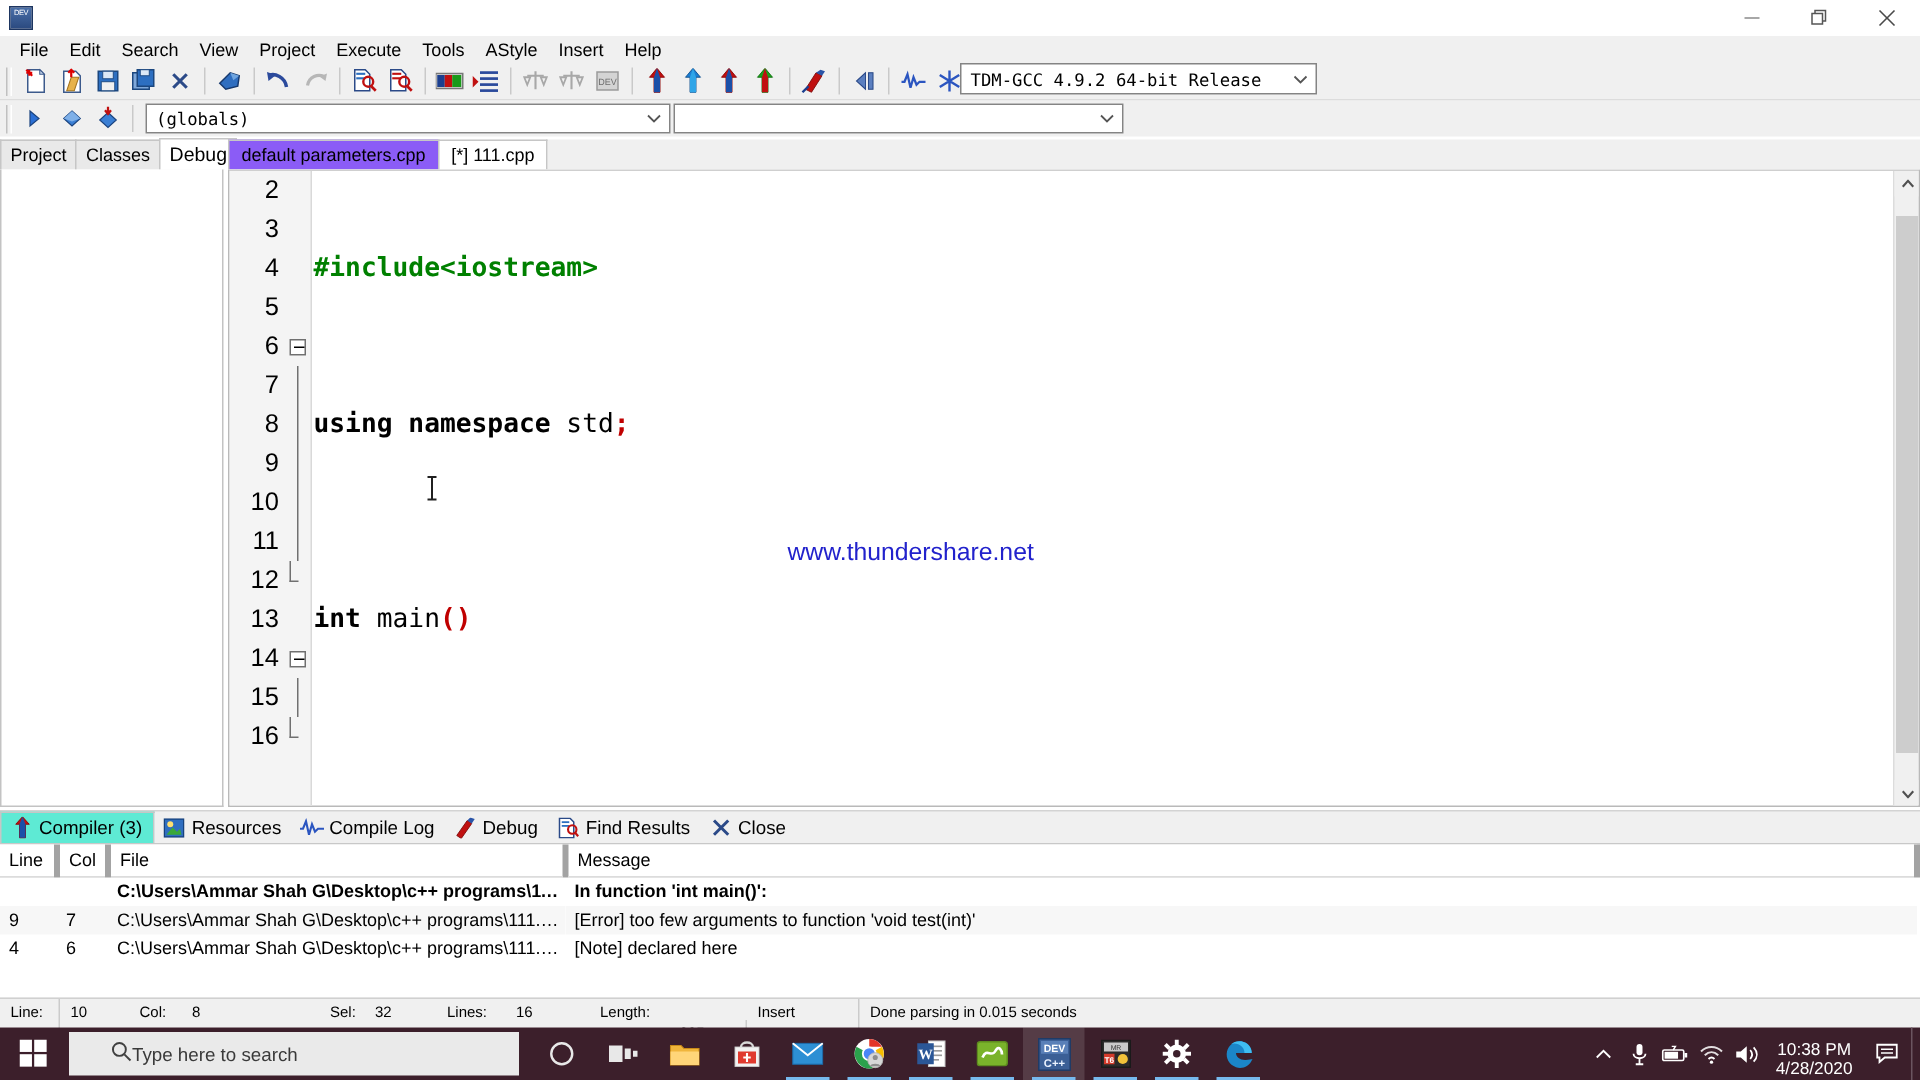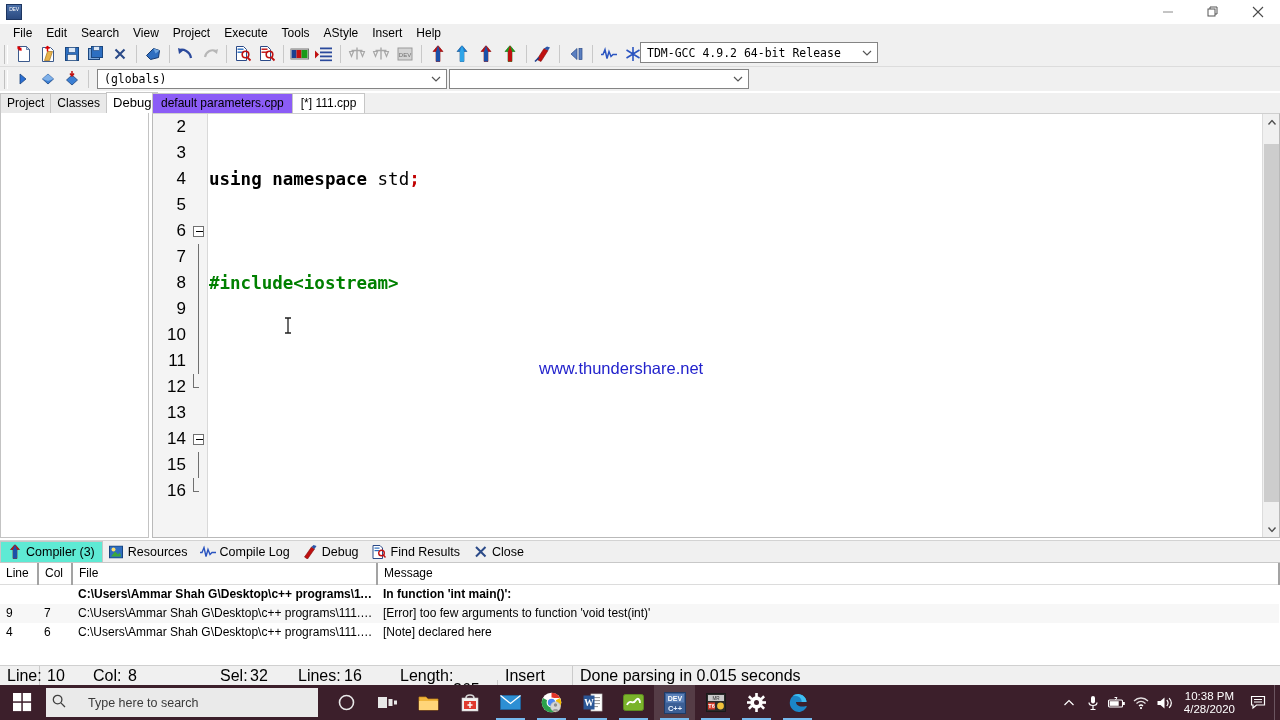--- a/index.html
+++ b/index.html
@@ -177,64 +177,64 @@
   .btab .bico svg { position: absolute; left: 50%; top: 50%; transform: translate(-50%,-50%); }
 
   .bpanel {
     position: absolute; left: 0; top: 562px; width: 1280px; height: 100px;
     background: #ffffff; border-top: 1px solid #c8c8c8;
   }
   .errtable { width: 100%; border-collapse: collapse; table-layout: fixed; }
   .errtable th {
     font-size: 12px; font-weight: normal; text-align: left; color: #000;
     padding: 3px 4px 4px 6px; background: #ffffff;
-    border-bottom: 1px solid #dcdcdc; border-right: 2px solid #a3a3a3;
+    border-bottom: 1px solid #dcdcdc; border-right: 4px solid #a3a3a3;
   }
   .errtable td {
     font-size: 12px; color: #000; padding: 2px 4px 3px 6px;
     white-space: nowrap; overflow: hidden; text-overflow: ellipsis;
   }
   .errtable tr.r-head td { font-weight: bold; }
   .errtable tr.r-alt td { background: #f7f7f7; }
   .col-line { width: 38px; } .col-col { width: 34px; }
   .col-file { width: 305px; } .col-msg { width: auto; }
 
   
   .statusbar {
     position: absolute; left: 0; top: 665px; width: 1280px; height: 20px;
     background: #f0f0f0; border-top: 1px solid #d0d0d0;
     display: flex; align-items: center;
   }
   .scell {
-    font-size: 16px; color: #000; height: 20px; line-height: 20px;
+    font-size: 10px; color: #000; height: 20px; line-height: 20px;
     padding-left: 7px; border-right: 1px solid #cbcbcb; white-space: nowrap;
   }
 
   
   .taskbar {
     position: absolute; left: 0; top: 685px; width: 1280px; height: 35px;
     background: #3c1f2b; display: flex; align-items: center;
   }
   .tb-start { width: 46px; height: 35px; position: relative; }
   .tb-search {
-    width: 272px; height: 29px; background: #eaeaea; margin-left: 0px;
-    display: flex; align-items: center; gap: 22px; padding-left: 6px;
+    width: 300px; height: 29px; background: #eaeaea; margin-left: 0px;
+    display: flex; align-items: center; gap: 0; padding-left: 28px;
   }
   .tb-search-text { font-size: 12.5px; color: #3a3a3a; }
   .tb-icons { display: flex; align-items: center; height: 35px; margin-left: 8px; }
   .tb-app {
     width: 41px; height: 35px; position: relative;
     display: flex; align-items: center; justify-content: center;
   }
   .tb-app.running::after {
     content: ""; position: absolute; left: 6px; right: 6px; bottom: 0; height: 2px;
     background: #76b9ed;
   }
   .tb-app.active { background: rgba(255,255,255,0.13); }
-  .tray { position: absolute; right: 0; top: 0; height: 35px; display: flex; align-items: center; }
+  .tray { position: absolute; right: 0; top: 0; height: 35px; display: flex; align-items: flex-end; }
   .tray-ico { width: 24px; height: 35px; position: relative; }
   .tray-ico svg { position: absolute; left: 50%; top: 50%; transform: translate(-50%,-50%); }
   .tb-clock {
     color: #fff; font-size: 11.5px; line-height: 13px; text-align: center;
     padding: 0 9px 0 7px;
   }
   .tb-notif { width: 30px; height: 35px; position: relative; }
   .tb-notif svg { position: absolute; left: 50%; top: 50%; transform: translate(-50%,-50%); }
   .tb-showdesk { width: 6px; height: 35px; border-left: 1px solid #6b5560; }
 </style>
@@ -547,52 +547,53 @@
       <div class="gutter-line">
         <span>14</span>
         <span class="foldbox"></span>
       </div>
       <div class="gutter-line"><span>15</span><span class="foldline"></span></div>
       <div class="gutter-line"><span>16</span><span class="foldend"></span></div>
       <div class="gutter-sep"></div>
     </div>
 
     <div class="code">
+      <div class="cline"><span class="txt pre">#include&lt;iostream&gt;</span></div>
+
       <div class="cline"><span class="txt"><span class="kw">using namespace </span><span class="plain">std</span><span class="pun">;</span></span></div>
 
-      <div class="cline"><span class="txt pre">#include&lt;iostream&gt;</span></div>
-
-
-
-      
-
-      
-
-      
-
-      
-      
-
-      
-      
-
-      
-
-      
-
-      
-
-      
-
-      
-
-      
-    </div>
-
-    <div class="watermark" style="left:386px; top:245px;">www.thundershare.net</div>
+
+      <div class="cline"><span class="txt"><span class="kw">int </span><span class="plain">main</span><span class="pun">()</span></span></div>
+
+      
+
+      
+
+      
+
+      
+      
+
+      
+      
+
+      
+
+      
+
+      
+
+      
+
+      
+
+      
+    </div>
+
+    <div class="watermark" style="left:372px; top:245px;">www.thundershare.net</div>
 
     <div class="mouse-ibeam" style="left:131px; top:203px;">
       <svg width="9" height="17" viewBox="0 0 9 17">
         <path d="M1 1 L7 1 M4 1 L4 16 M1 16 L7 16" stroke="#202020" stroke-width="1.3" fill="none"></path>
       </svg>
     </div>
 
     <div class="vsb">
       <div class="sb-arrow">
         <svg width="9" height="7" viewBox="0 0 9 7">

